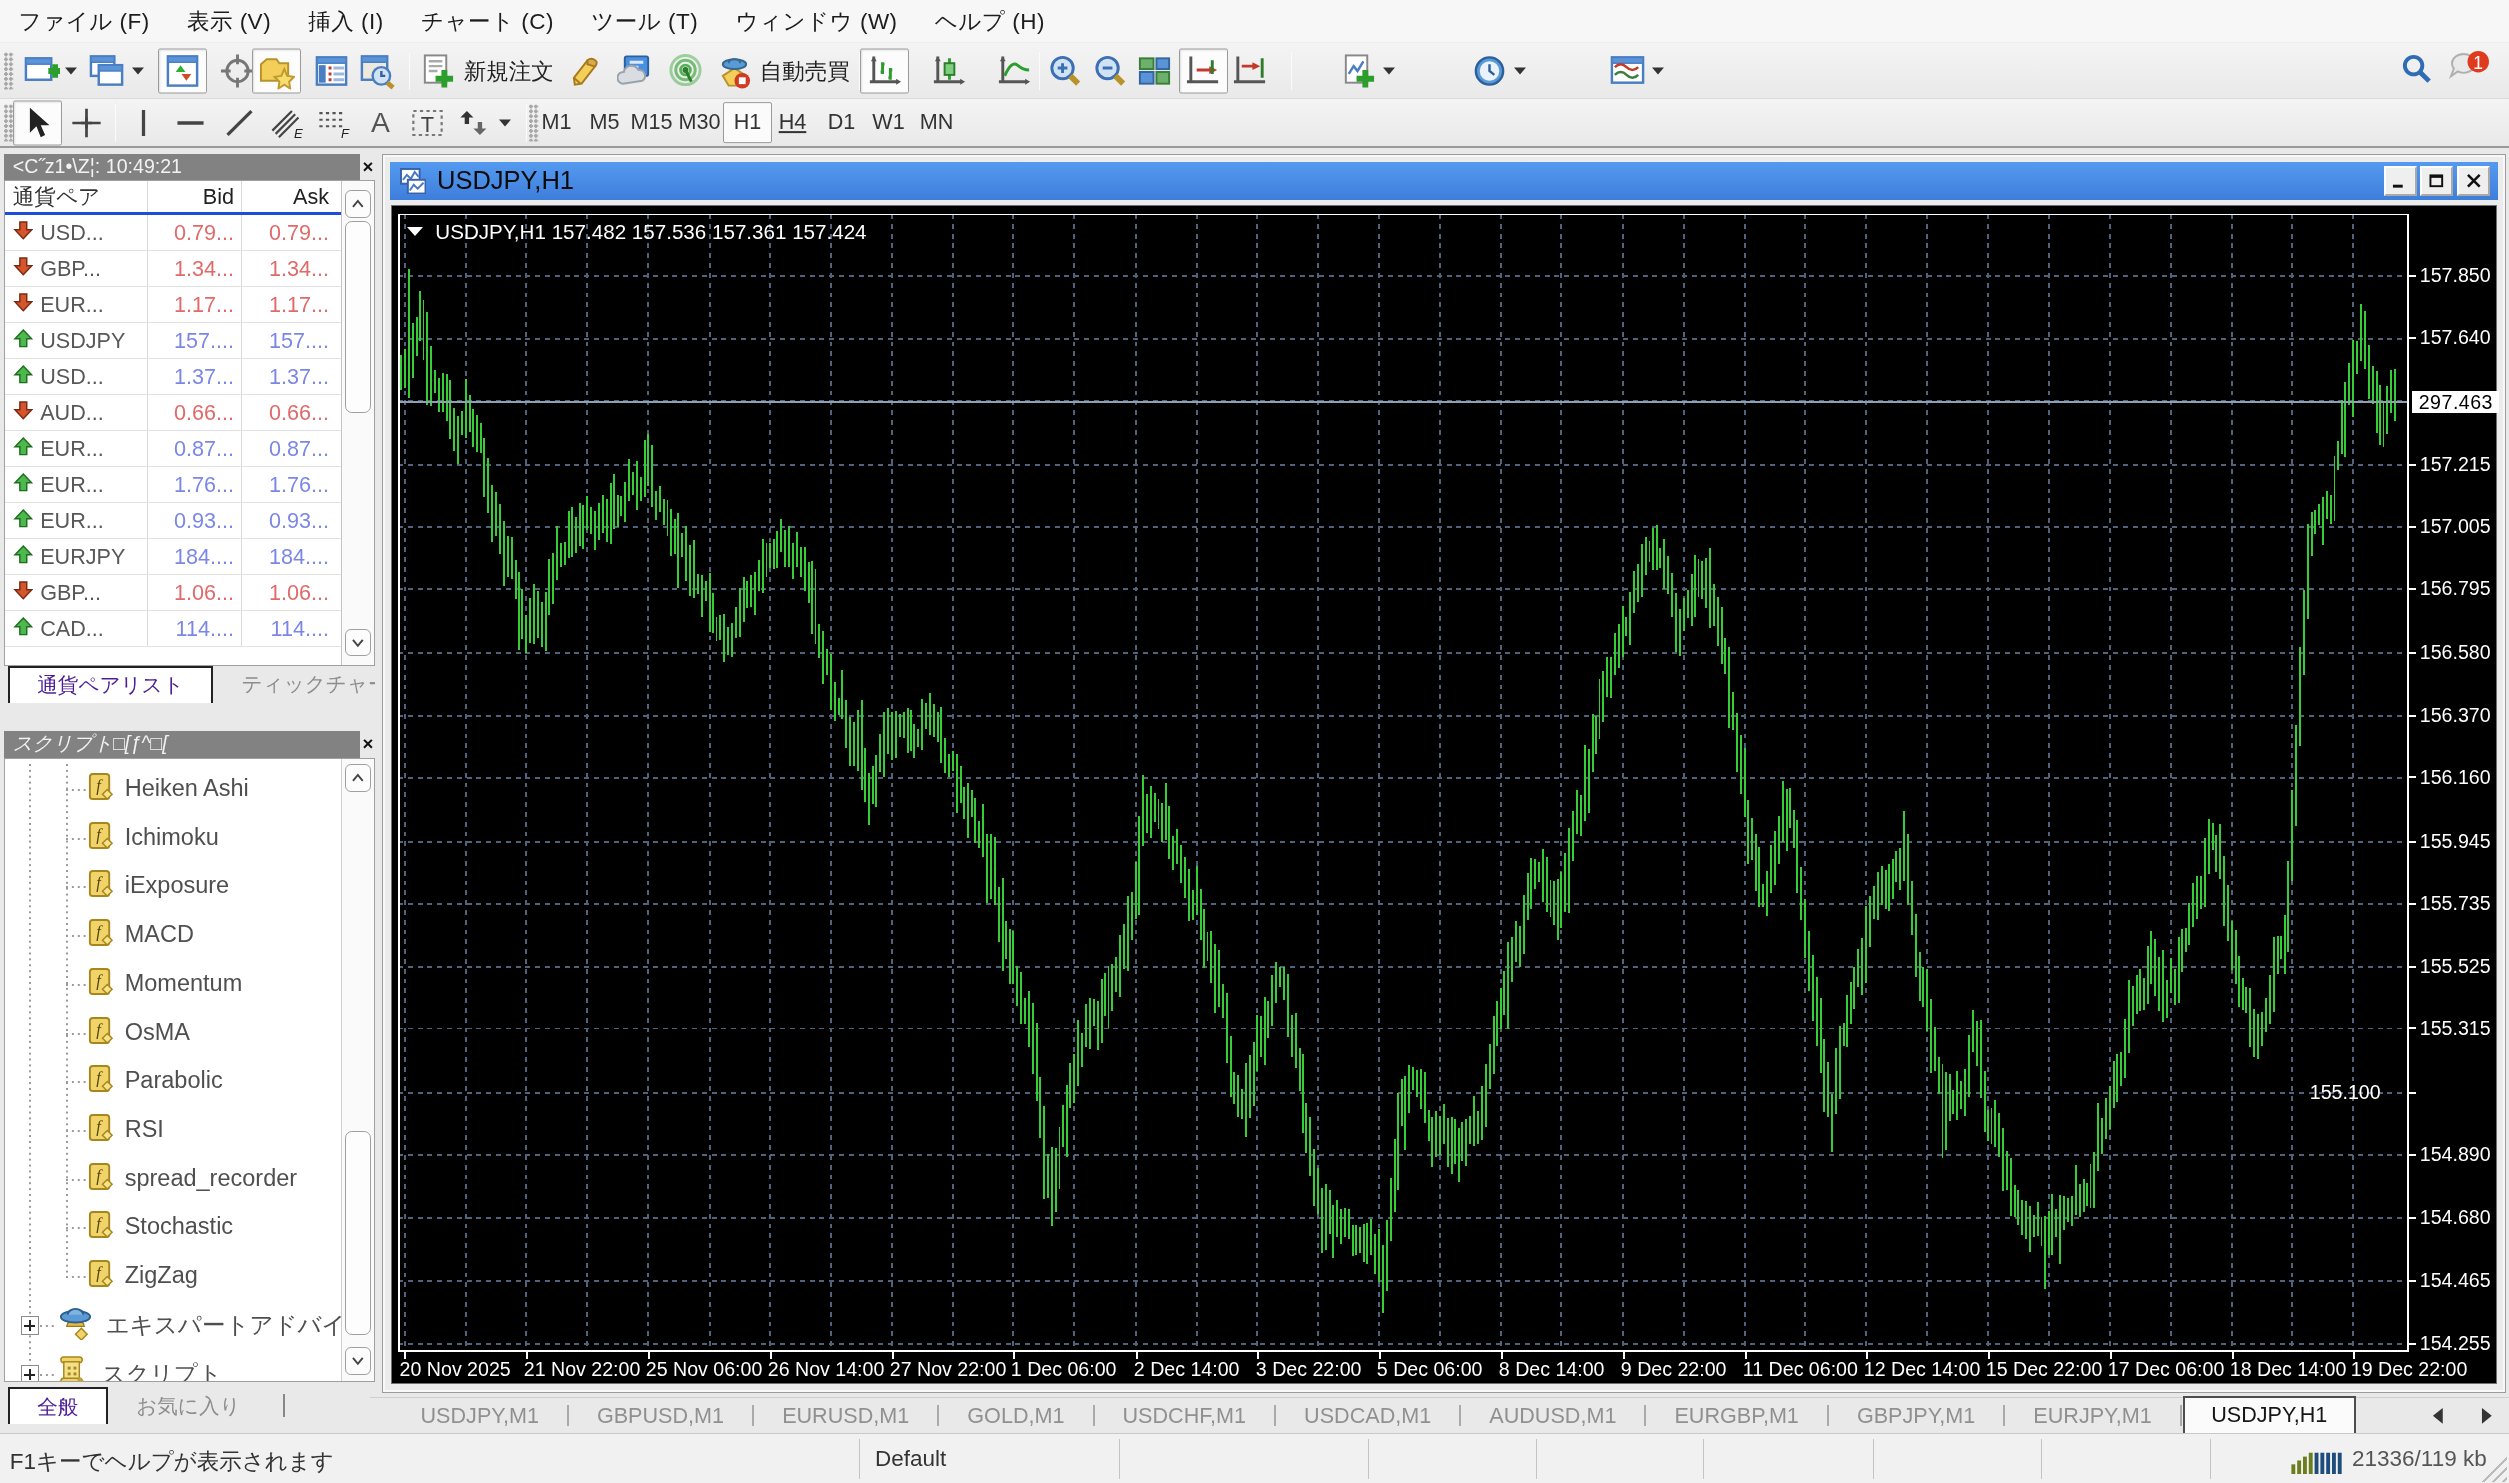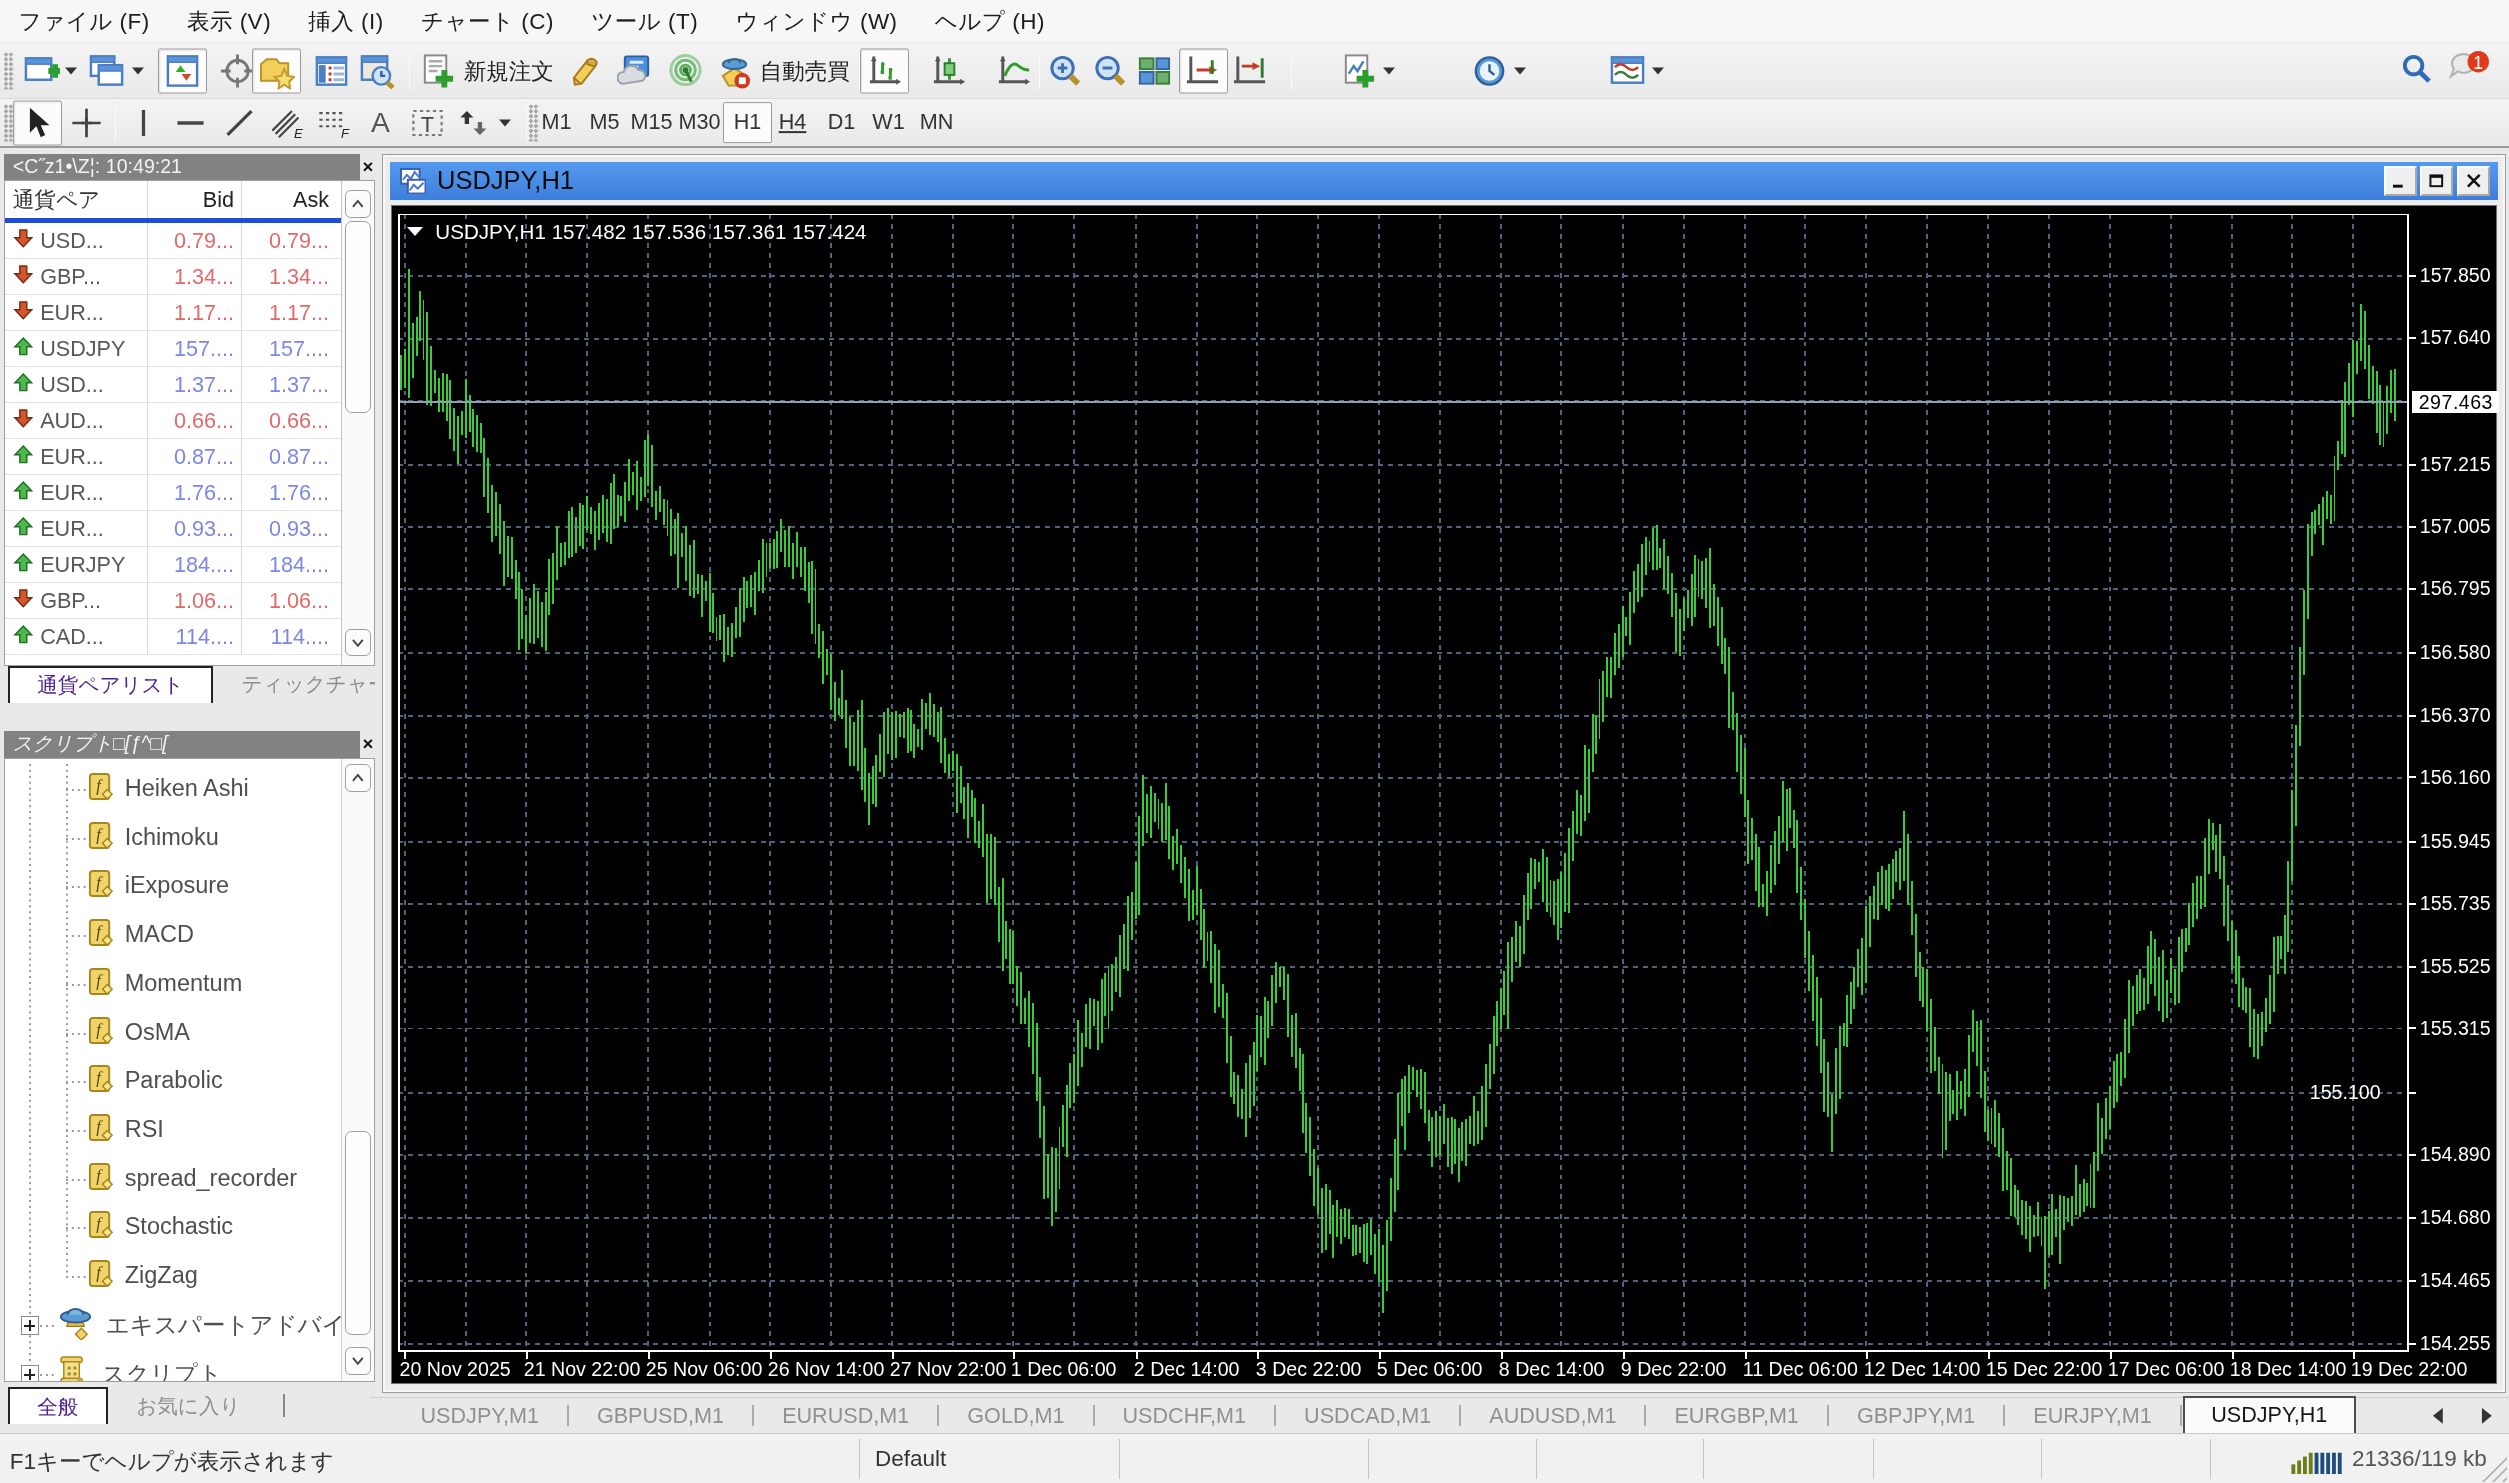--- a/index.html
+++ b/index.html
@@ -42,21 +42,21 @@
   color:#f2f2f2; font-size:19.6px; line-height:25.5px; padding-left:8.8px; white-space:nowrap; overflow:hidden; }
 .panel-close { position:absolute; right:0; top:2.9px; width:13.7px; height:19.6px; color:#111; font-size:18.6px;
   line-height:19.6px; text-align:center; font-weight:bold; }
 .panel-body { position:absolute; left:0; right:0; background:#fff; border:1px solid #a0a0a0; }
 
 
 #mw { top:4.9px; height:549px; }
 #mw .panel-body { top:26.5px; bottom:37px; }
 .mw-table { position:absolute; left:0; top:0; right:33px; bottom:0; font-size:21.6px; }
 .mw-scroll { position:absolute; right:0; top:0; width:33px; bottom:0; border-left:1px solid #c4c4c4; background:#fafafa; z-index:3; }
-.mw-head { display:flex; height:42px; border-bottom:5px solid #1d4ed8; color:#222; }
+.mw-head { display:flex; height:34px; border-bottom:3px solid #1d4ed8; color:#222; }
 .mw-row { display:flex; height:36px; border-bottom:1px solid #e2e2e2; align-items:center; }
 .mw-c0 { width:143px; padding-left:7.8px; display:flex; align-items:center; border-right:1px solid #d9d9d9; height:100%; }
 .mw-c1,.mw-c2 { width:94px; text-align:right; padding-right:6.9px; border-right:1px solid #d9d9d9; height:100%;
   display:flex; align-items:center; justify-content:flex-end; }
 .mw-c2 { border-right:none; }
 .mw-head .mw-c0 { align-items:center; color:#333; }
 .mw-sym { color:#585858; margin-left:6.9px; }
 .mw-row .up { color:#7b87e6; } .mw-row .down { color:#e06a6a; }
 .arr { width:20.6px; height:20.6px; }
 .sb-btn { position:absolute; left:2.9px; right:2.9px; height:27.4px; background:#fcfcfc; border:1px solid #9f9f9f;

